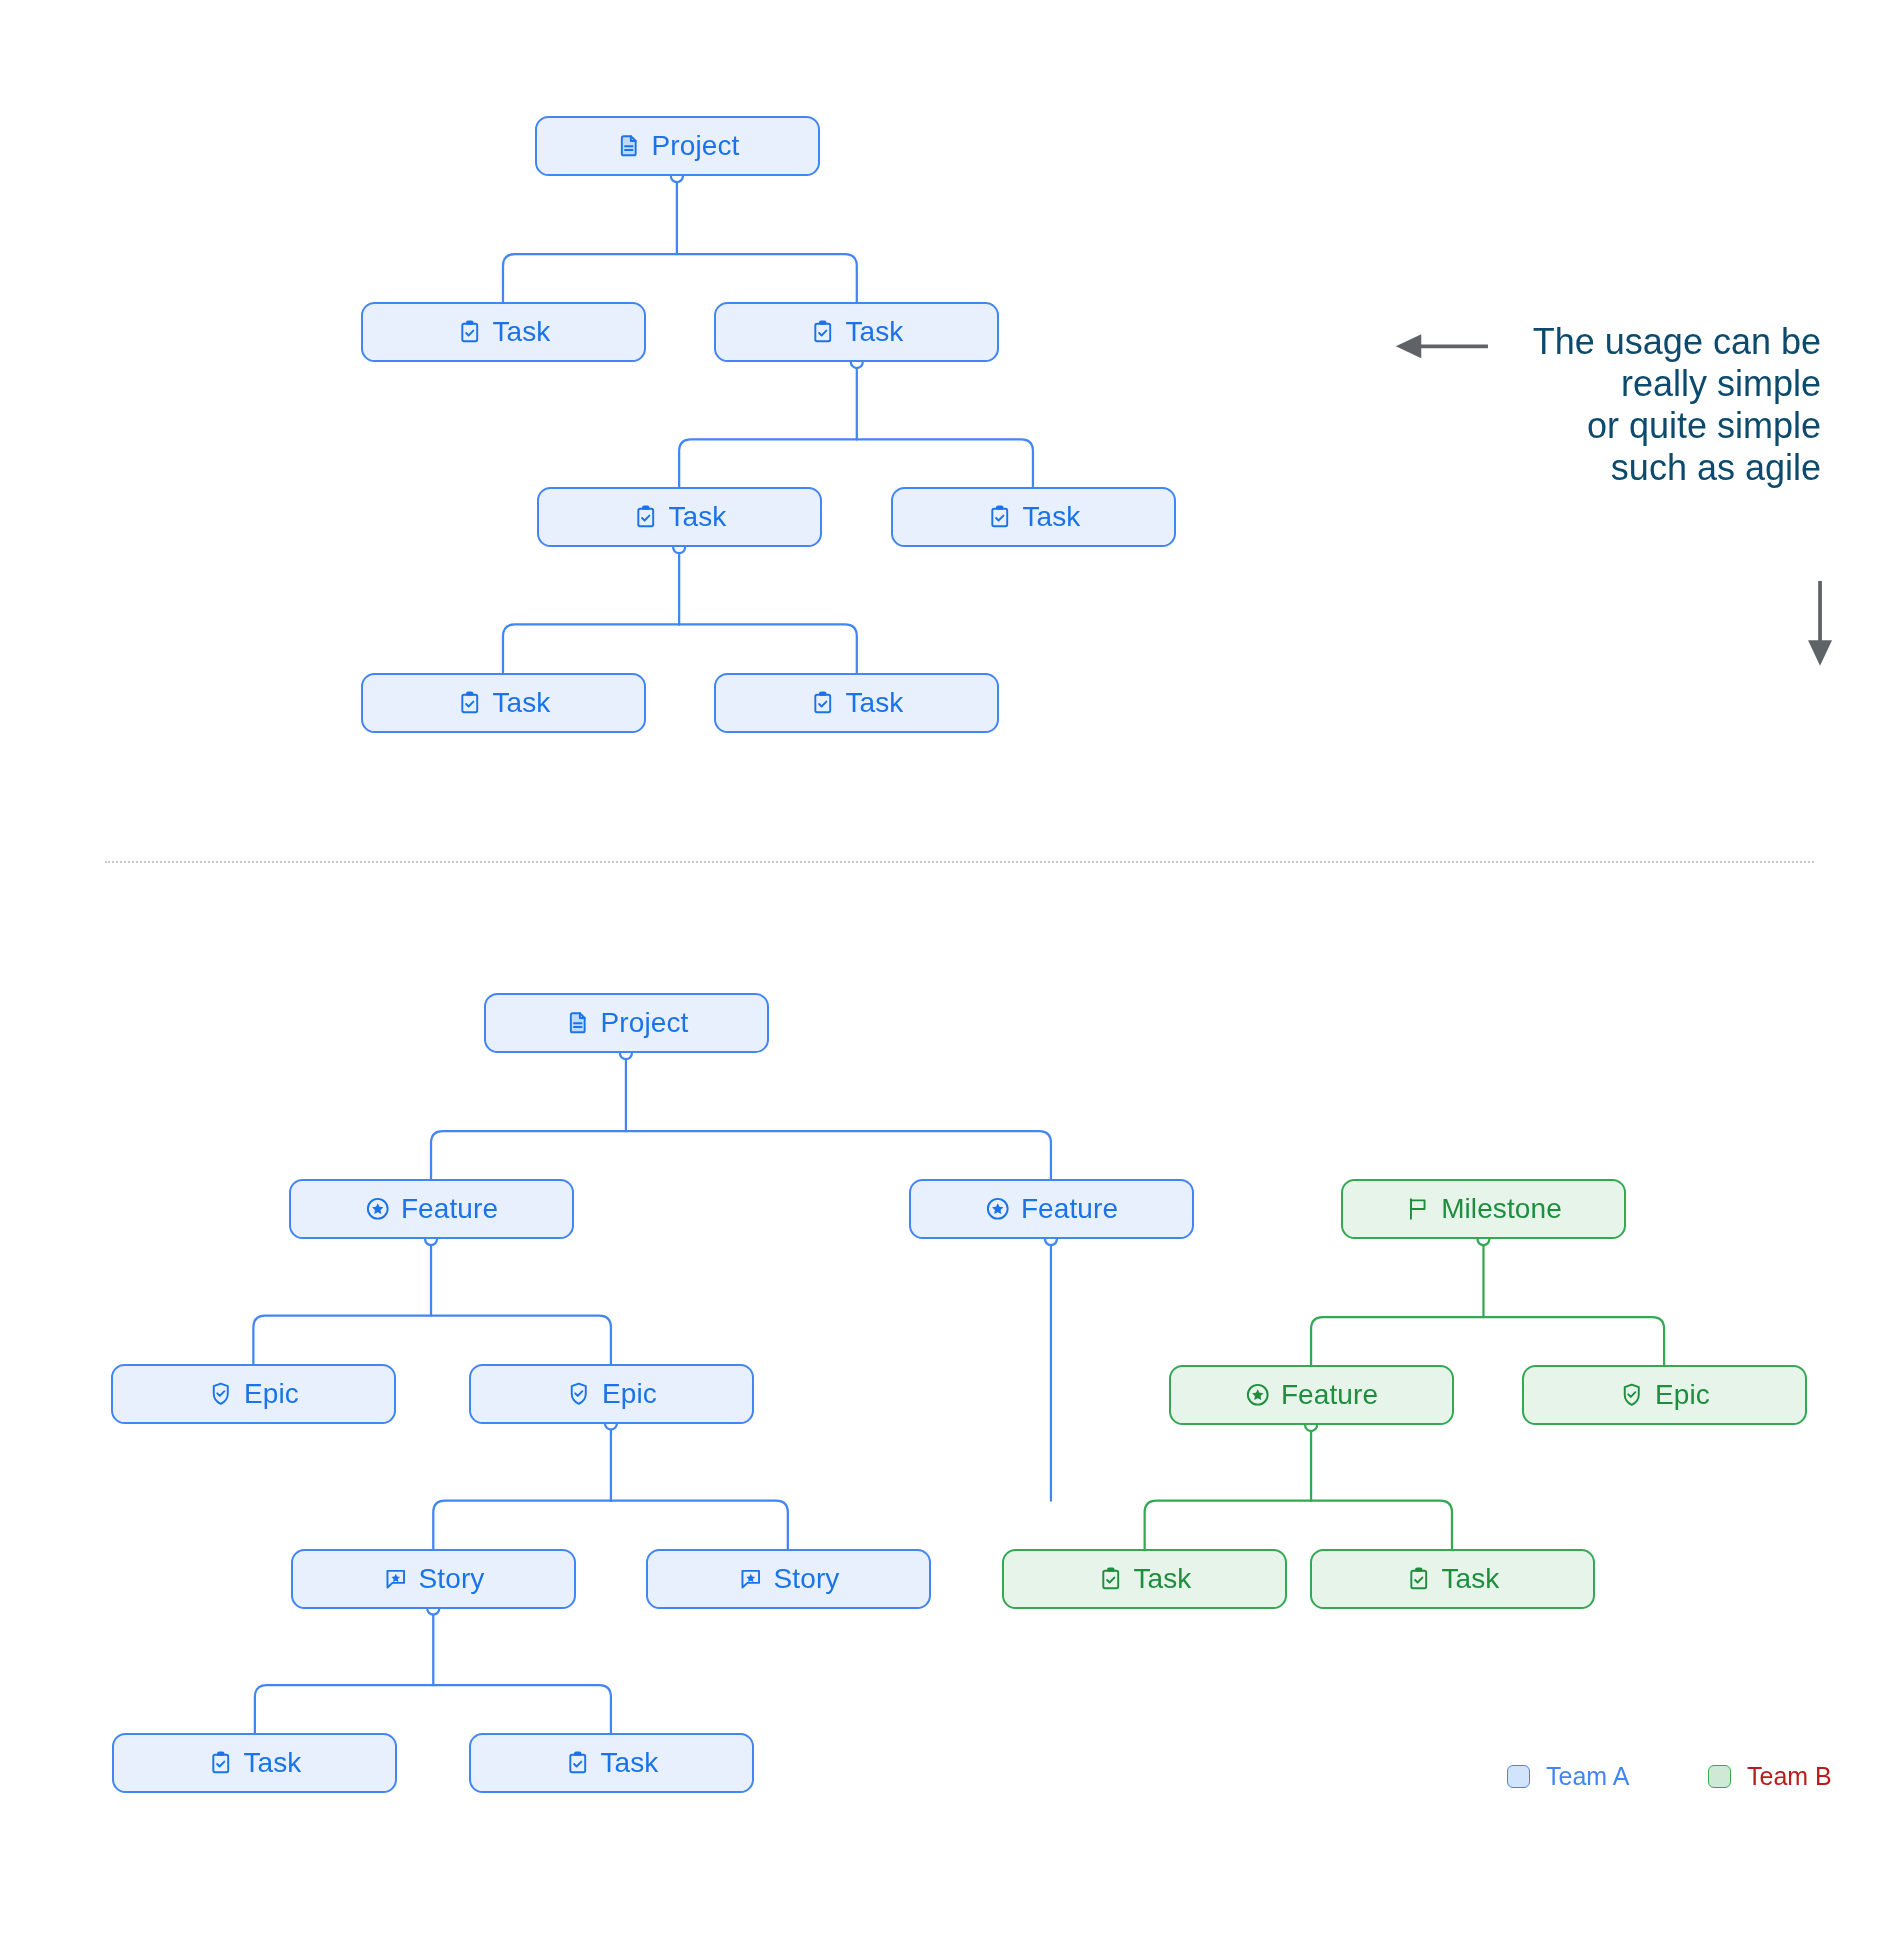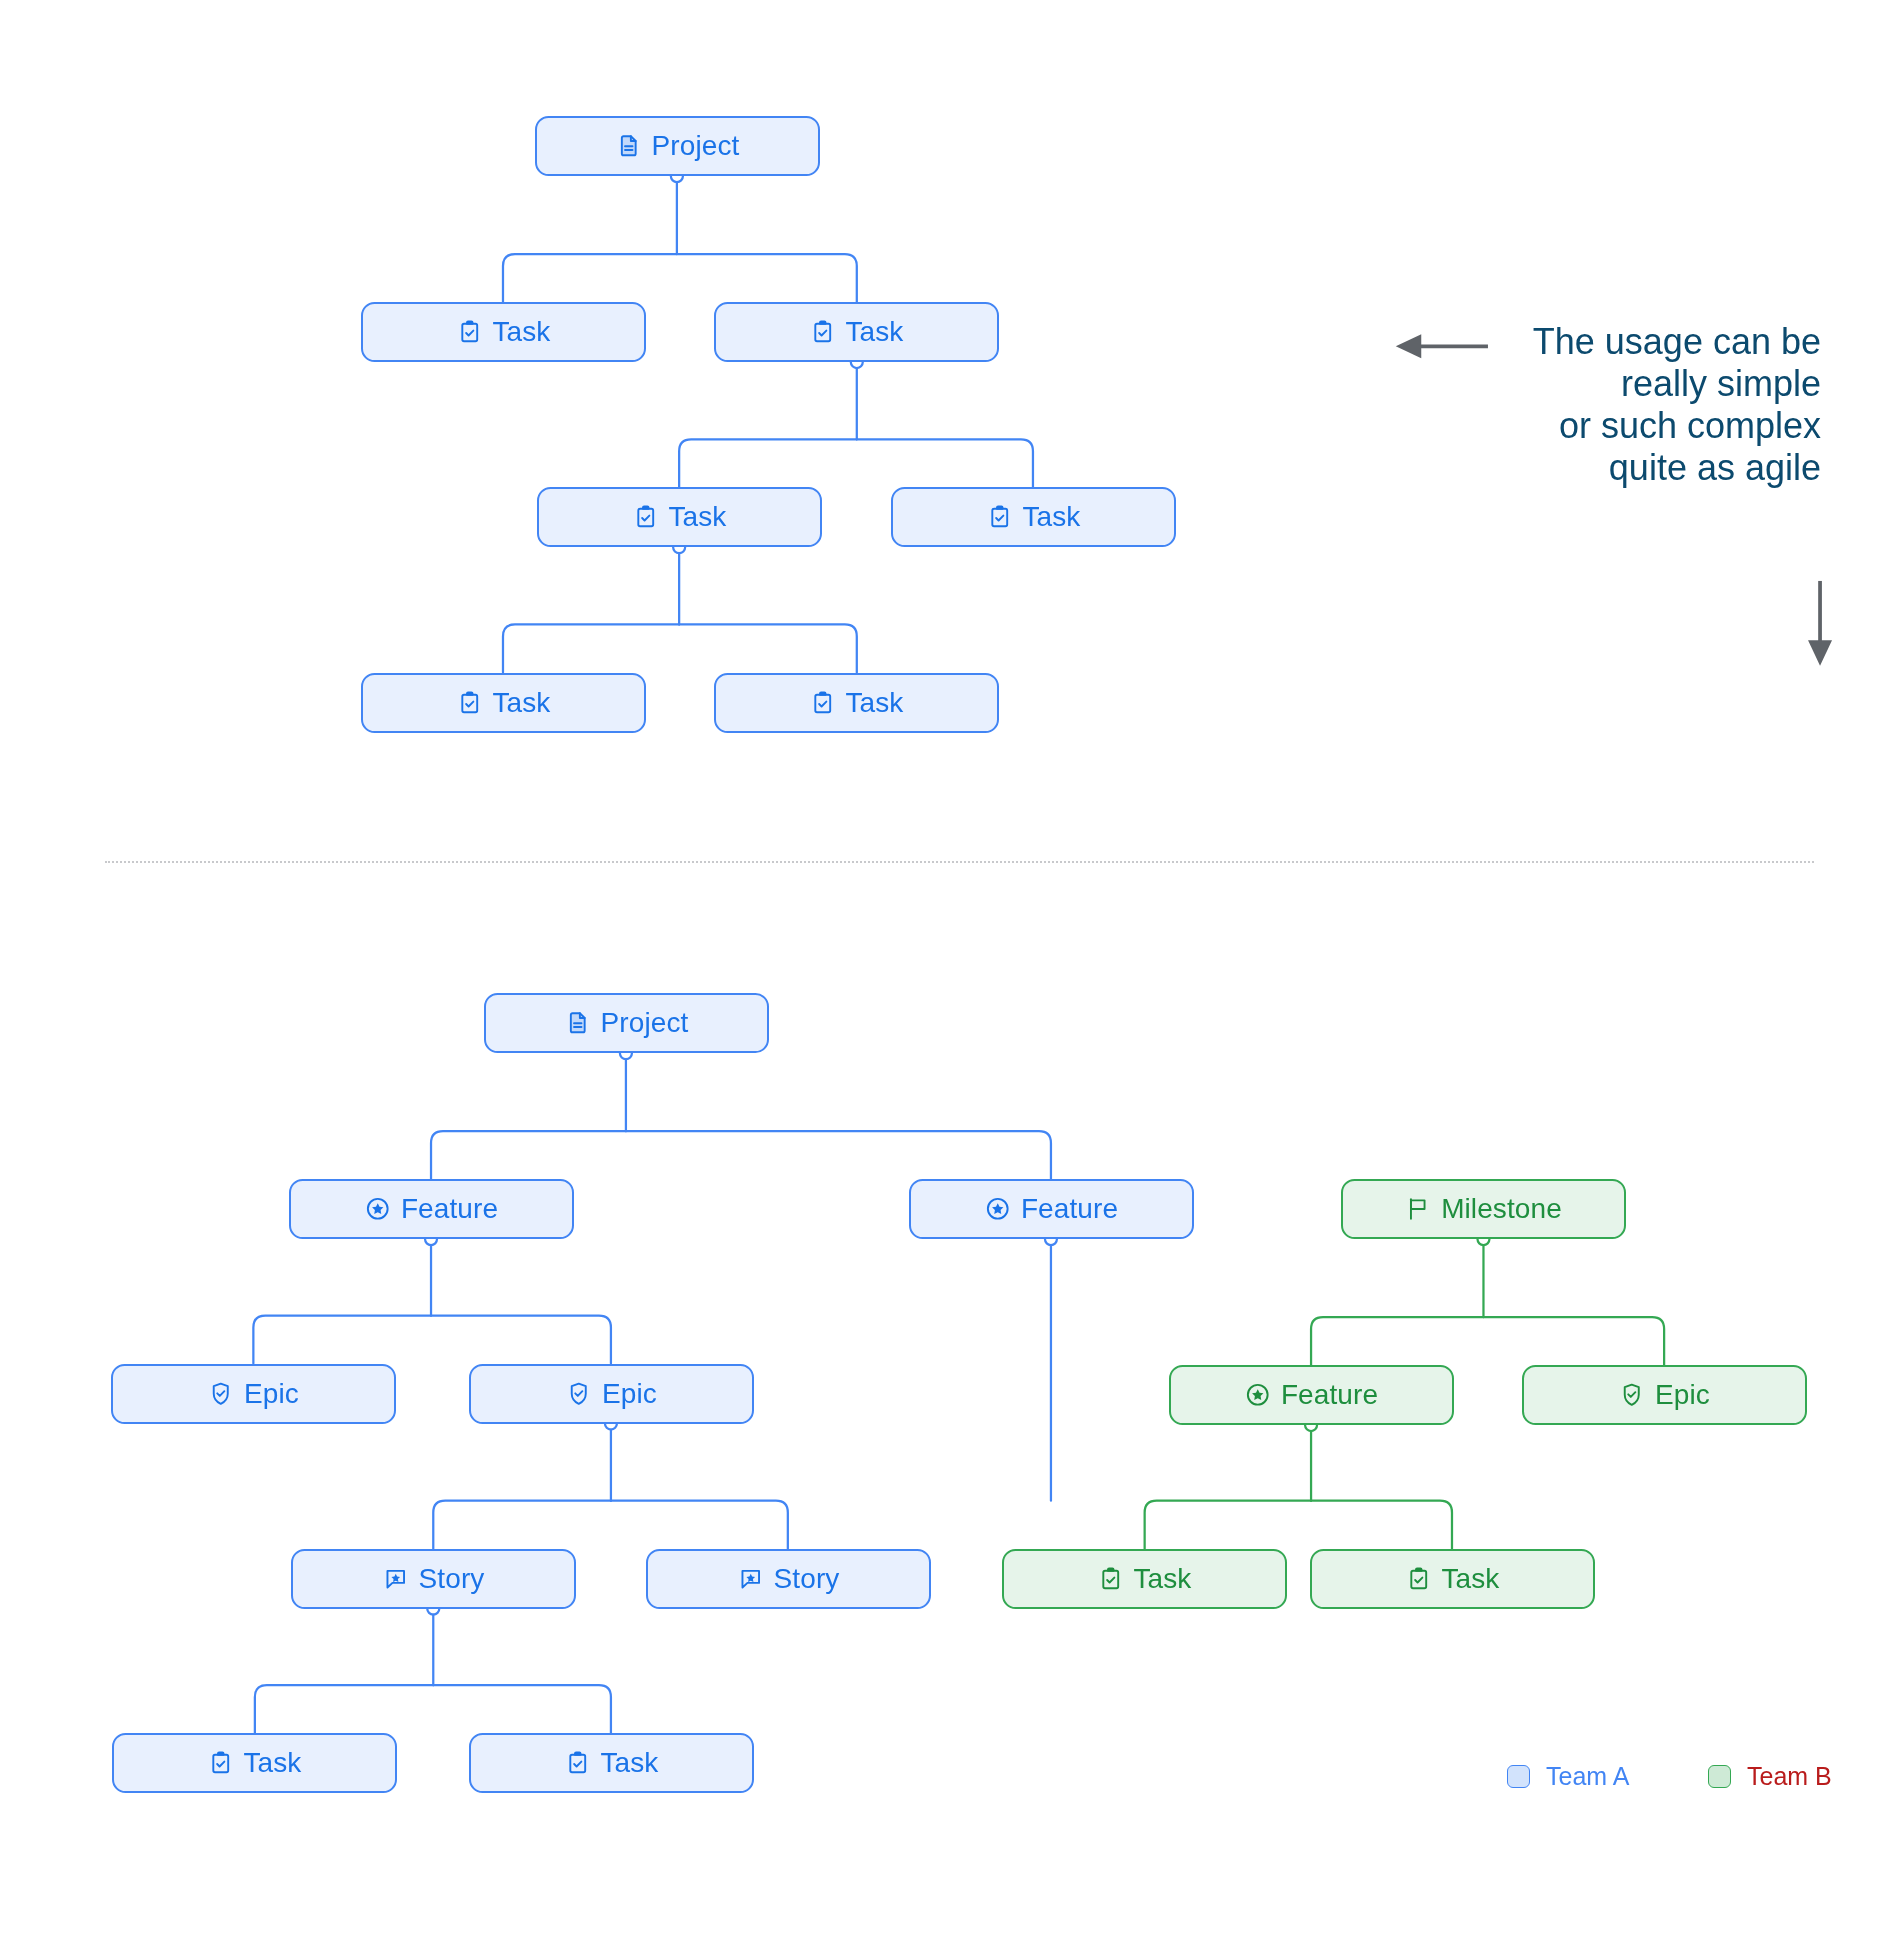--- a/index.html
+++ b/index.html
@@ -354,22 +354,22 @@
     </g>
     <g>
       <line x1="2428" y1="775" x2="2428" y2="862" stroke="#5f6368" stroke-width="5"></line>
       <polygon points="2428,888 2412,854 2444,854" fill="#5f6368"></polygon>
     </g>
   </svg>
 
   <div class="annot" style="left:1424px; top:321px; width:397px;">
     <div>The usage can be</div>
     <div>really simple</div>
-    <div>or such complex</div>
-    <div>quite as agile</div>
+    <div>or quite simple</div>
+    <div>such as agile</div>
   </div>
 
   <div class="legend team-a" style="left:1471px; top:1762px;">
     <span class="swatch"></span>
     <span>Team A</span>
   </div>
   <div class="legend team-b" style="left:1672px; top:1762px;">
     <span class="swatch"></span>
     <span>Team B</span>
   </div>

